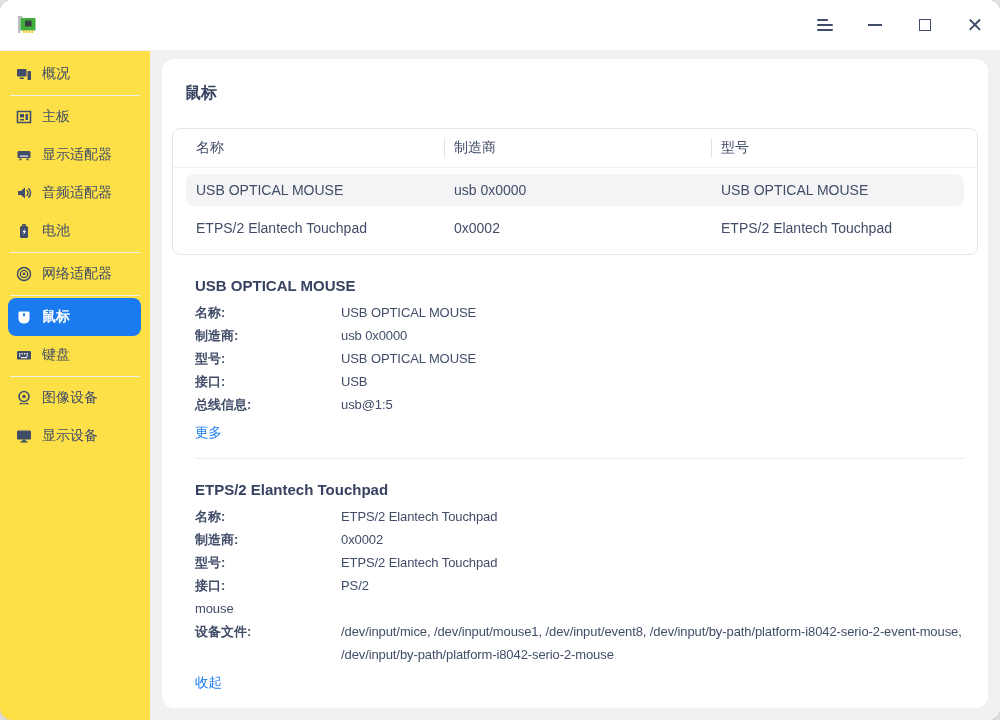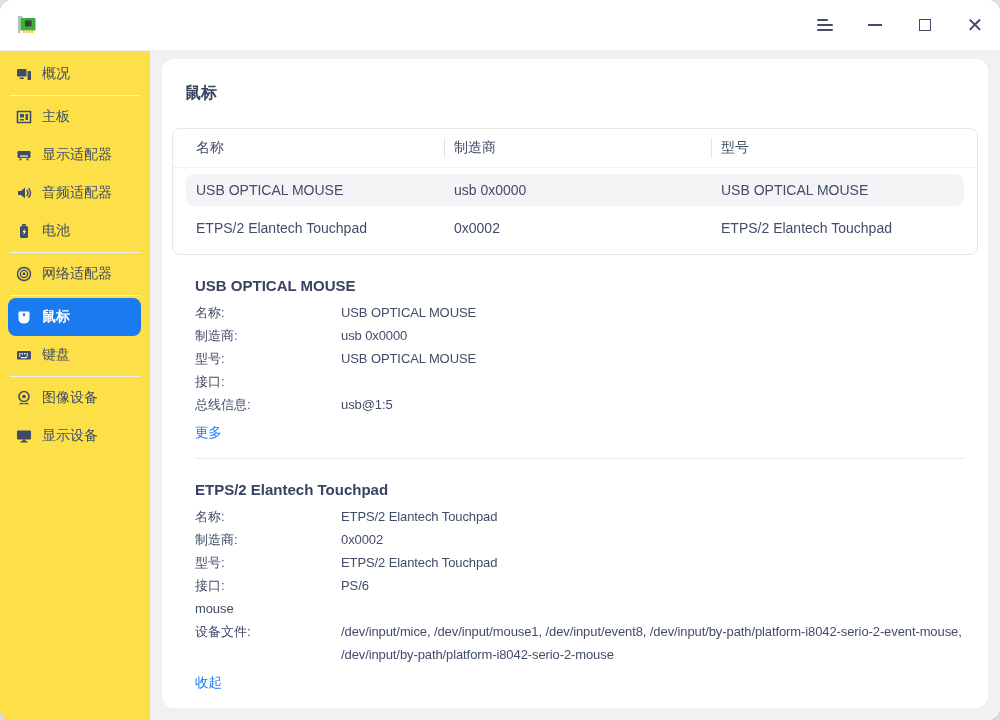--- a/index.html
+++ b/index.html
@@ -41,21 +41,21 @@
   .thead { padding:0 13px; border-bottom:1px solid #f0f0f1; }
   .th { position:relative; padding:10px 10px; font-size:14px; color:#414d68; }
   .th + .th::before { content:""; position:absolute; left:0; top:9px; bottom:9px; width:1px; background:#e3e3e6; }
   .trow { margin:6px 13px 0; border-radius:8px; cursor:pointer; }
   .trow.highlighted { background:#f4f4f6; }
   .td { padding:8px 10px; font-size:14px; color:#414d68; white-space:nowrap; overflow:hidden; }
   
   .section { margin:22px 0 0 10px; }
   .section-title { margin:0 0 7px; font-size:15px; font-weight:bold; color:#384261; }
   .drow { display:grid; grid-template-columns:146px 1fr; font-size:13px; line-height:23px; color:#414d68; }
-  .dlabel { font-weight:normal; }
+  .dlabel { font-weight:bold; }
   .dvalue { letter-spacing:-0.1px; }
   .toggle-link { display:inline-block; margin:8px 0 0; font-size:13.5px; color:#1a7bf0; text-decoration:none; cursor:pointer;font-family:Liberation Mono, monospace; }
   .sec-divider { height:1px; background:#ededf0; margin:16px 0 0 10px; }
 </style>
 </head>
 <body>
 
 <div class="window">
 
   <div class="titlebar">
@@ -248,20 +248,21 @@
           <div class="drow">
             <span class="dlabel">制造商:</span>
             <span class="dvalue">usb 0x0000</span>
           </div>
           <div class="drow">
             <span class="dlabel">型号:</span>
             <span class="dvalue">USB OPTICAL MOUSE</span>
           </div>
           <div class="drow">
             <span class="dlabel">接口:</span>
+            <span class="dvalue">USB</span>
           </div>
           <div class="drow">
             <span class="dlabel">总线信息:</span>
             <span class="dvalue">usb@1:5</span>
           </div>
           <a class="toggle-link">更多</a>
         </section>
 
         <div class="sec-divider"></div>
 
@@ -274,21 +275,21 @@
           <div class="drow">
             <span class="dlabel">制造商:</span>
             <span class="dvalue">0x0002</span>
           </div>
           <div class="drow">
             <span class="dlabel">型号:</span>
             <span class="dvalue">ETPS/2 Elantech Touchpad</span>
           </div>
           <div class="drow">
             <span class="dlabel">接口:</span>
-            <span class="dvalue">PS/6</span>
+            <span class="dvalue">PS/2</span>
           </div>
           <div class="drow">
             <span class="dvalue">mouse</span>
           </div>
           <div class="drow">
             <span class="dlabel">设备文件:</span>
             <span class="dvalue">/dev/input/mice, /dev/input/mouse1, /dev/input/event8, /dev/input/by-path/platform-i8042-serio-2-event-mouse, /dev/input/by-path/platform-i8042-serio-2-mouse</span>
           </div>
           <a class="toggle-link">收起</a>
         </section>

